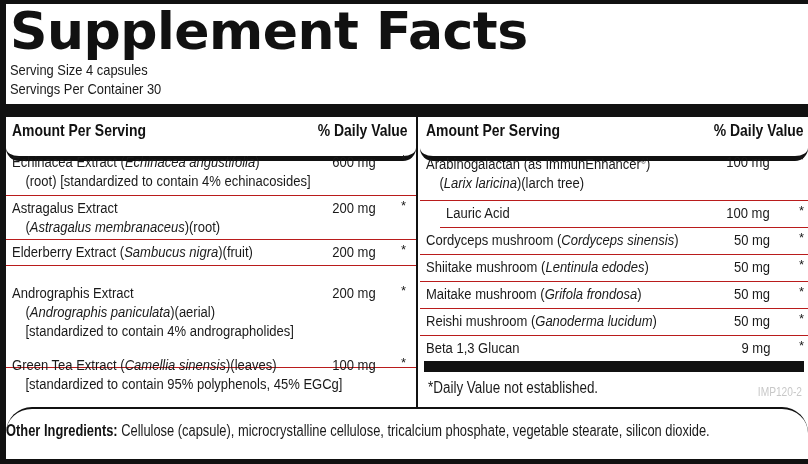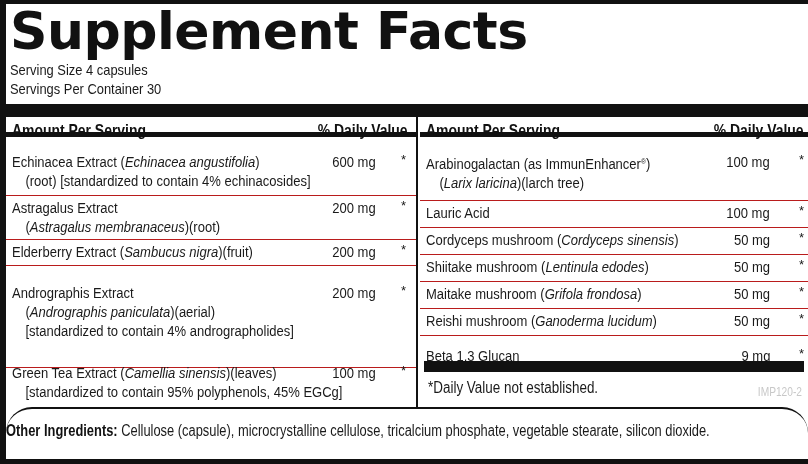--- a/index.html
+++ b/index.html
@@ -16,29 +16,29 @@
     transform: scaleX(0.86); transform-origin: left top; white-space: nowrap; }
   .serving.s1 { top: 61px; }
   .serving.s2 { top: 80px; }
 
   .thickbar { position: absolute; left: 6px; top: 104px; width: 802px; height: 13px; background: #111; }
 
   .col { position: absolute; top: 117px; }
   .col.left { left: 6px; width: 412px; height: 290px; border-right: 2px solid #111; }
   .col.right { left: 420px; width: 388px; height: 290px; }
 
-  .hdr { position: absolute; top: 0; left: 0; right: 0; height: 20px; border-bottom: 5px solid #111; }
+  .hdr { position: absolute; top: 0; left: 0; right: 0; height: 44px; border-bottom: 5px solid #111; border-radius: 13px; }
   .hdr .a { position: absolute; left: 6px; top: 4px; font-weight: bold; font-size: 17px; white-space: nowrap;
     transform: scaleX(0.82); transform-origin: left top; color:#111; }
   .hdr .d { position: absolute; right: 8px; top: 4px; font-weight: bold; font-size: 17px; white-space: nowrap;
     transform: scaleX(0.82); transform-origin: right top; color:#111; }
   .col.right .hdr .d { right: 4px; }
 
   .row { position: absolute; left: 0; right: 0; border-bottom: 1px solid #b91c1c; }
-  .row.last { border-bottom: none; margin-top: 8px; }
+  .row.last { border-bottom: none; }
   .row .name { position: absolute; left: 6px; top: 2px; font-size: 15.5px; line-height: 19px; white-space: nowrap;
     transform: scaleX(0.84); transform-origin: left top; }
   .row .name .ind { padding-left: 16px; display: block; }
   .row .amt { position: absolute; top: 2px; font-size: 15.5px; line-height: 19px; white-space: nowrap;
     transform: scaleX(0.84); transform-origin: right top; text-align: right; }
   .col.left .row .amt { right: 40px; }
   .col.right .row .amt { right: 38px; }
   .row .star { position: absolute; top: 2px; font-size: 13px; line-height: 16px; }
   .col.left .row .star { right: 10px; }
   .col.right .row .star { right: 4px; }
@@ -125,21 +125,21 @@
 
   <div class="row" style="top:33px;height:51px;">
     <div class="name">
       <span>Arabinogalactan (as ImmunEnhancer</span><sup>®</sup><span>)</span>
       <span class="ind"><span>(</span><i>Larix laricina</i><span>)(larch tree)</span></span>
     </div>
     <div class="amt">100 mg</div>
     <div class="star">*</div>
   </div>
 
-  <div class="row" style="top:84px;height:27px;">
+  <div class="row" style="top:84px;height:27px;margin-left:20px;">
     <div class="name">Lauric Acid</div>
     <div class="amt">100 mg</div>
     <div class="star">*</div>
   </div>
 
   <div class="row" style="top:111px;height:27px;">
     <div class="name">
       <span>Cordyceps mushroom (</span><i>Cordyceps sinensis</i><span>)</span>
     </div>
     <div class="amt">50 mg</div>

